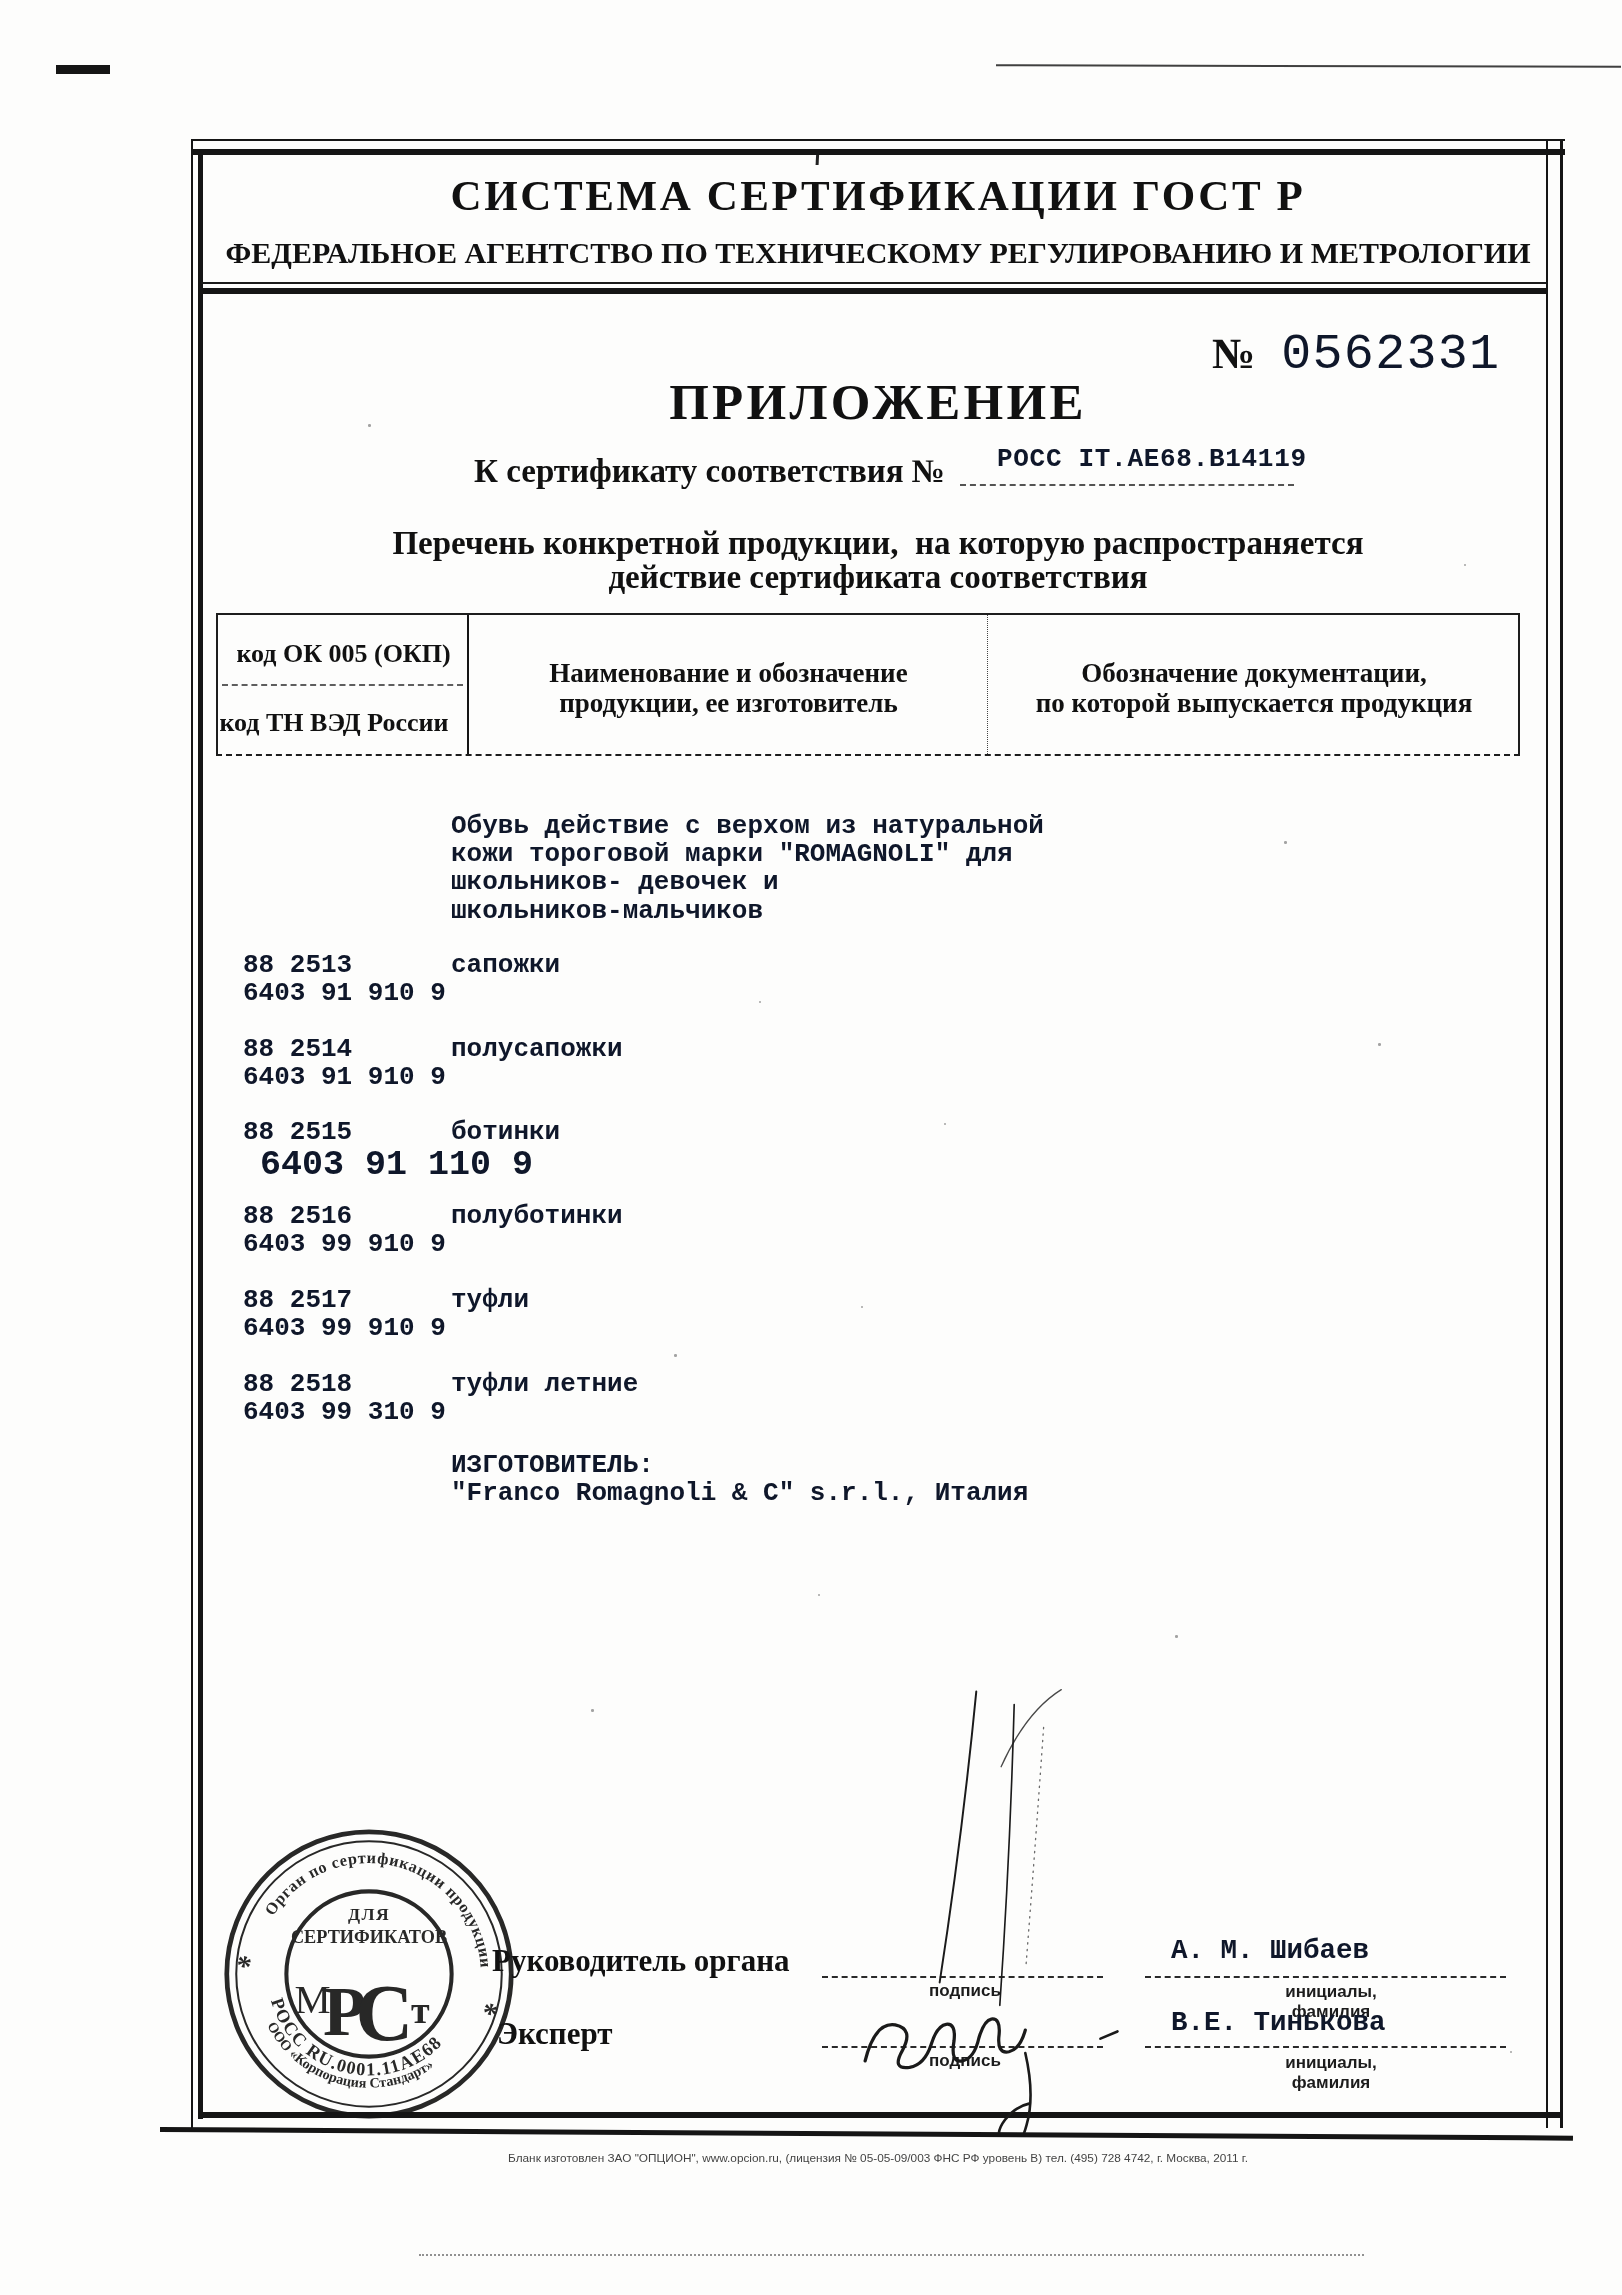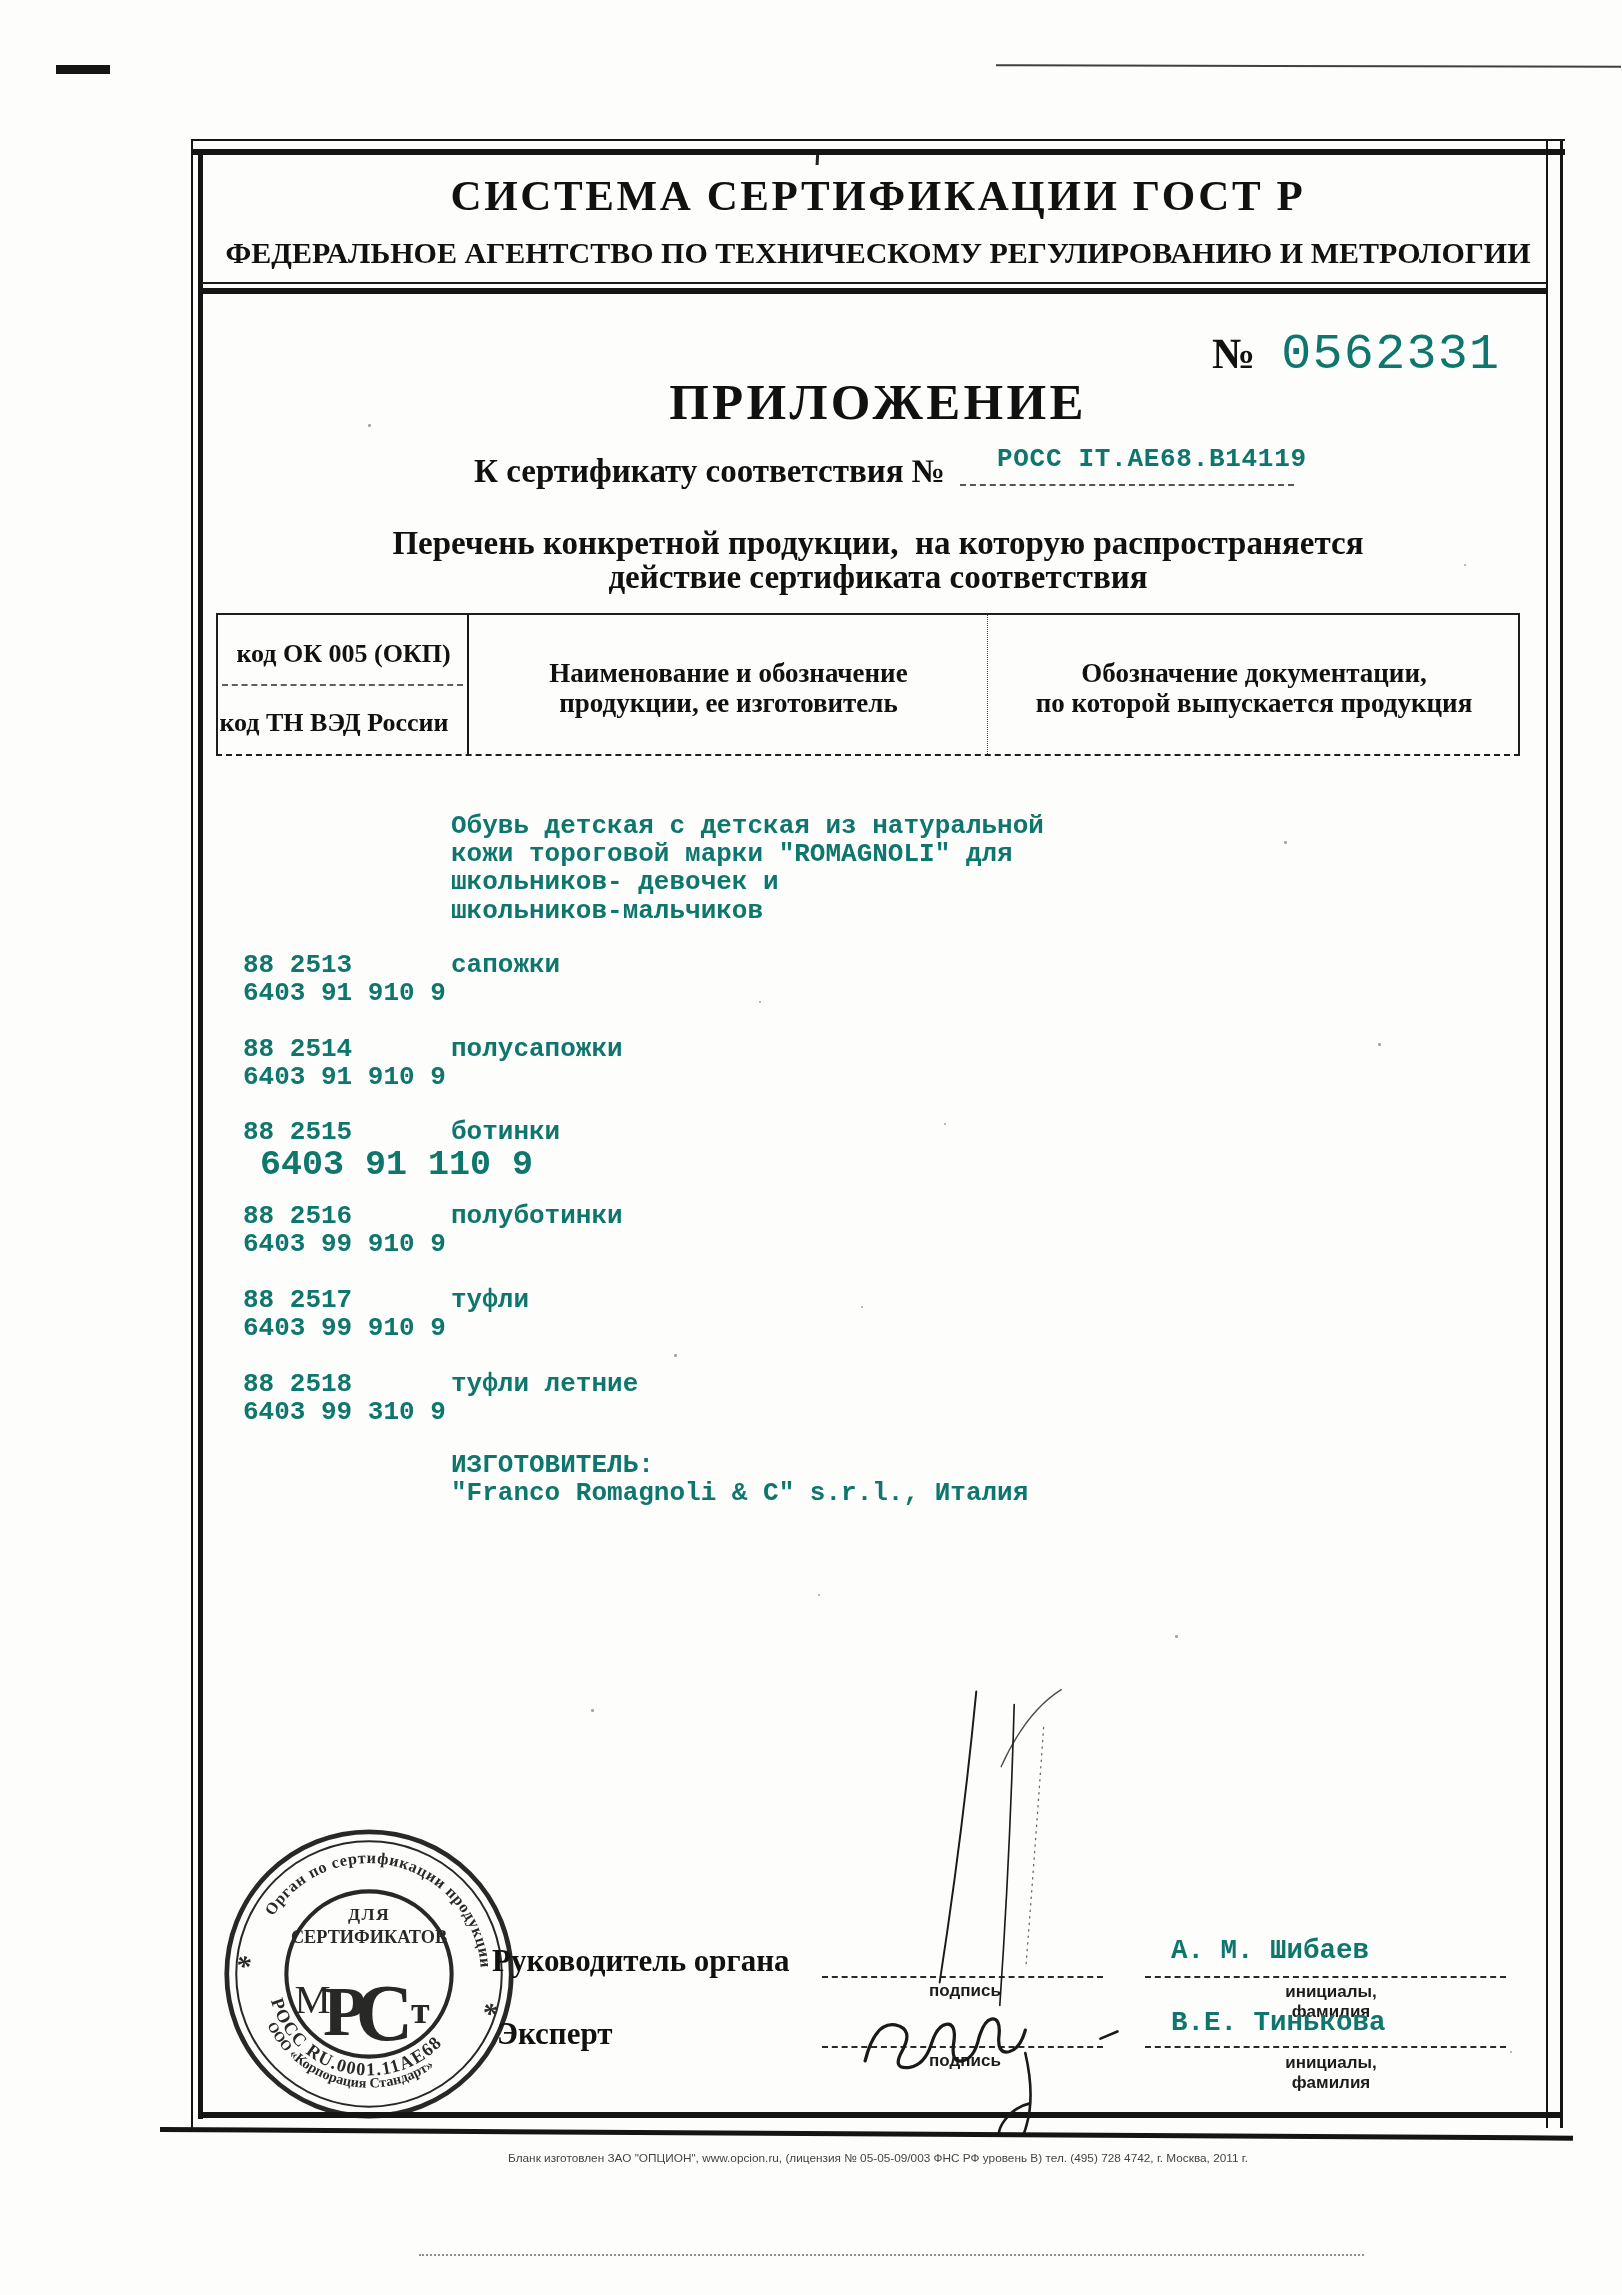--- a/index.html
+++ b/index.html
@@ -1,21 +1,21 @@
 <!DOCTYPE html>
 <html style="font-size:10.5px"><head>
 <meta charset="utf-8">
 <style>
   html,body{margin:0;padding:0;background:#ffffff;}
   #page{position:relative;width:1622px;height:2295px;background:#fdfdfc;overflow:hidden;
         font-family:"Liberation Serif", serif;color:#121212;}
   .abs{position:absolute;}
   .ink{background:#151515;}
   .serifb{font-family:"Liberation Serif", serif;font-weight:bold;color:#111;}
-  .mono{font-family:"Liberation Mono", monospace;font-weight:bold;color:#0f766e;}
+  .mono{font-family:"Liberation Mono", monospace;font-weight:bold;color:#0f172a;}
   .boxcenter{left:191px;width:1374px;text-align:center;}
   .smallcap{font-family:"Liberation Sans", sans-serif;font-weight:bold;color:#1c1c1c;}
   .speck{position:absolute;background:#4a4a4a;border-radius:50%;opacity:.5;}
   .dashline{border-top:2px dashed #2a2a2a;height:0;}
   .dotline{border-top:2px dotted #3a3a3a;height:0;}
   svg text{font-family:"Liberation Serif", serif;}
 </style>
 </head>
 <body>
 
@@ -58,21 +58,21 @@
     <div class="abs" style="left:769px;top:0;width:0;height:139px;border-left:1.3px dotted #444;"></div>
     <div class="abs dashline" style="left:3.9px;top:69px;width:241px;opacity:.75;"></div>
     <div class="abs serifb" style="left:0;top:23.6px;width:251px;text-align:center;font-size:26px;">код ОК 005 (ОКП)</div>
     <div class="abs serifb" style="left:0;top:93px;width:232px;text-align:center;font-size:26px;">код ТН ВЭД России</div>
     <div class="abs serifb" style="left:251px;top:43px;width:519px;text-align:center;font-size:27px;">Наименование и обозначение</div>
     <div class="abs serifb" style="left:251px;top:73px;width:519px;text-align:center;font-size:27px;">продукции, ее изготовитель</div>
     <div class="abs serifb" style="left:771px;top:43px;width:530px;text-align:center;font-size:27px;">Обозначение документации,</div>
     <div class="abs serifb" style="left:771px;top:73px;width:530px;text-align:center;font-size:27px;">по которой выпускается продукция</div>
   </div>
 
-  <div class="abs mono" style="left:451px;top:811px;font-size:26px;">Обувь детская с детская из натуральной</div>
+  <div class="abs mono" style="left:451px;top:811px;font-size:26px;">Обувь действие с верхом из натуральной</div>
   <div class="abs mono" style="left:451px;top:839px;font-size:26px;">кожи тороговой марки "ROMAGNOLI" для</div>
   <div class="abs mono" style="left:451px;top:867px;font-size:26px;">школьников- девочек и</div>
   <div class="abs mono" style="left:451px;top:896px;font-size:26px;">школьников-мальчиков</div>
 
   <div class="abs mono" style="left:243px;top:950px;font-size:26px;">88 2513</div>
   <div class="abs mono" style="left:451px;top:950px;font-size:26px;">сапожки</div>
   <div class="abs mono" style="left:243px;top:978px;font-size:26px;">6403 91 910 9</div>
 
   <div class="abs mono" style="left:243px;top:1034px;font-size:26px;">88 2514</div>
   <div class="abs mono" style="left:451px;top:1034px;font-size:26px;">полусапожки</div>

